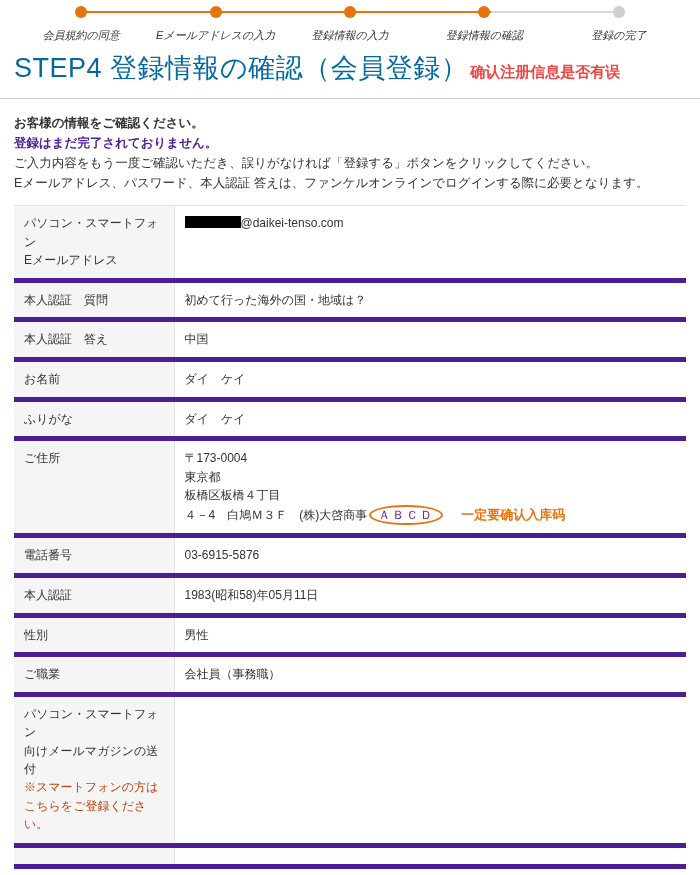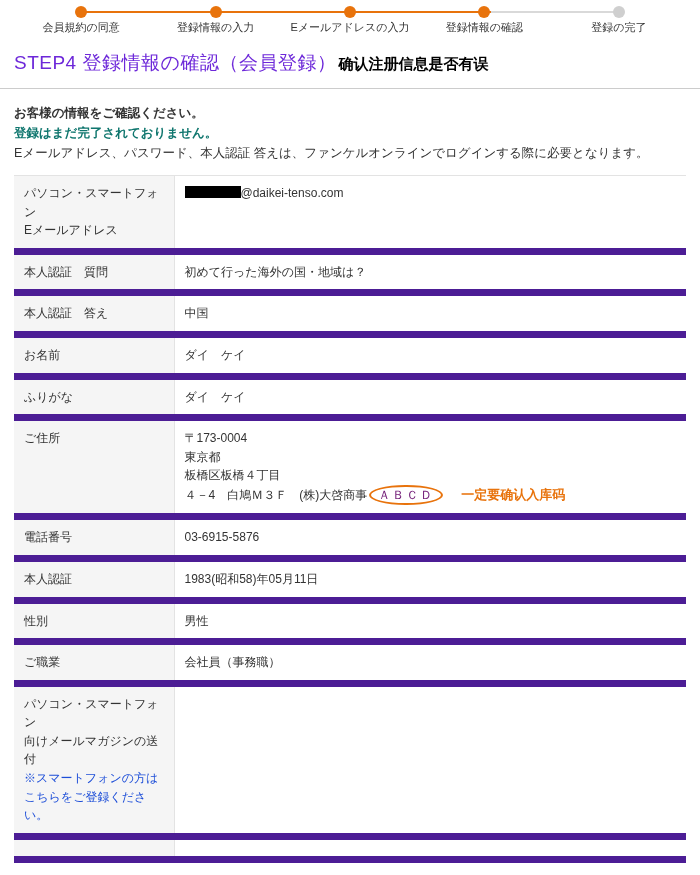--- a/index.html
+++ b/index.html
@@ -48,78 +48,79 @@
     position: absolute;
     top: 6px; left: 50%;
     margin-left: -6px;
     width: 12px; height: 12px;
     border-radius: 50%;
     background: #e8730c;
   }
   .step.inactive .dot { background: #cfcfcf; }
   .step .lbl {
     position: absolute;
-    top: 20px; left: 0; right: 0;
+    top: 28px; left: 0; right: 0;
     font-size: 11px;
     color: #333;
     white-space: nowrap;
+    font-style: italic;
   }
 
   
   .title-wrap {
     border-bottom: 1px solid #cccccc;
     padding: 8px 14px 12px 14px;
   }
   .title-row { display: flex; align-items: baseline; }
   .title {
-    font-size: 19px;
-    color: #6d28d9;
+    font-size: 27px;
+    color: #0369a1;
     letter-spacing: 0.5px;
   }
   .title-cn {
     font-size: 15px;
     font-weight: bold;
-    color: #000000;
+    color: #ef4444;
     margin-left: 2px;
   }
 
   
   .intro {
     padding: 14px 30px 8px 14px;
     font-size: 12.5px;
     line-height: 1.6;
   }
   .intro .b { font-weight: bold; color: #333; }
-  .intro .red { font-weight: bold; color: #0f766e; }
+  .intro .red { font-weight: bold; color: #4c1d95; }
 
   
   .tbl-wrap { padding: 4px 14px 0 14px; }
   table.info {
     width: 100%;
     border-collapse: collapse;
     font-size: 12px;
   }
-  table.info tr { border-bottom: 7px solid #4c1d95; }
+  table.info tr { border-bottom: 5px solid #4c1d95; }
   table.info tr:first-child { border-top: 1px solid #e3e3e3; }
   table.info th {
     width: 160px;
     background: #f5f5f5;
     text-align: left;
     font-weight: normal;
     vertical-align: top;
     padding: 8px 8px 8px 10px;
     line-height: 1.55;
     border-right: 1px solid #e3e3e3;
   }
   table.info td {
     padding: 8px 8px 8px 10px;
     vertical-align: top;
     line-height: 1.55;
   }
-  th .warn { color: #1d4ed8; }
+  th .warn { color: #c2410c; font-family: Liberation Mono, monospace; }
   .masked {
     display: inline-block;
     width: 56px; height: 12px;
     background: #000;
     vertical-align: -1px;
   }
   .addr-line { white-space: nowrap; }
 
   .abcd-wrap { display: inline-flex; align-items: center; }
   .abcd {
@@ -148,25 +149,25 @@
   <div class="stepbar">
     <div class="stepline"></div>
     <div class="stepline-done"></div>
     <div class="steps">
       <div class="step">
         <span class="dot"></span>
         <span class="lbl">会員規約の同意</span>
       </div>
       <div class="step">
         <span class="dot"></span>
+        <span class="lbl">Eメールアドレスの入力</span>
+      </div>
+      <div class="step">
+        <span class="dot"></span>
         <span class="lbl">登録情報の入力</span>
-      </div>
-      <div class="step">
-        <span class="dot"></span>
-        <span class="lbl">Eメールアドレスの入力</span>
       </div>
       <div class="step">
         <span class="dot"></span>
         <span class="lbl">登録情報の確認</span>
       </div>
       <div class="step inactive">
         <span class="dot"></span>
         <span class="lbl">登録の完了</span>
       </div>
     </div>
@@ -175,20 +176,21 @@
   <div class="title-wrap">
     <div class="title-row">
       <span class="title">STEP4 登録情報の確認（会員登録）</span>
       <span class="title-cn">确认注册信息是否有误</span>
     </div>
   </div>
 
   <div class="intro">
     <div class="b">お客様の情報をご確認ください。</div>
     <div class="red">登録はまだ完了されておりません。</div>
+    <div>ご入力内容をもう一度ご確認いただき、誤りがなければ「登録する」ボタンをクリックしてください。</div>
     <div>Eメールアドレス、パスワード、本人認証 答えは、ファンケルオンラインでログインする際に必要となります。</div>
   </div>
 
   <div class="tbl-wrap">
     <table class="info">
       <tbody>
           <tr>
         <th>
           <div>パソコン・スマートフォン</div>
           <div>Eメールアドレス</div>

